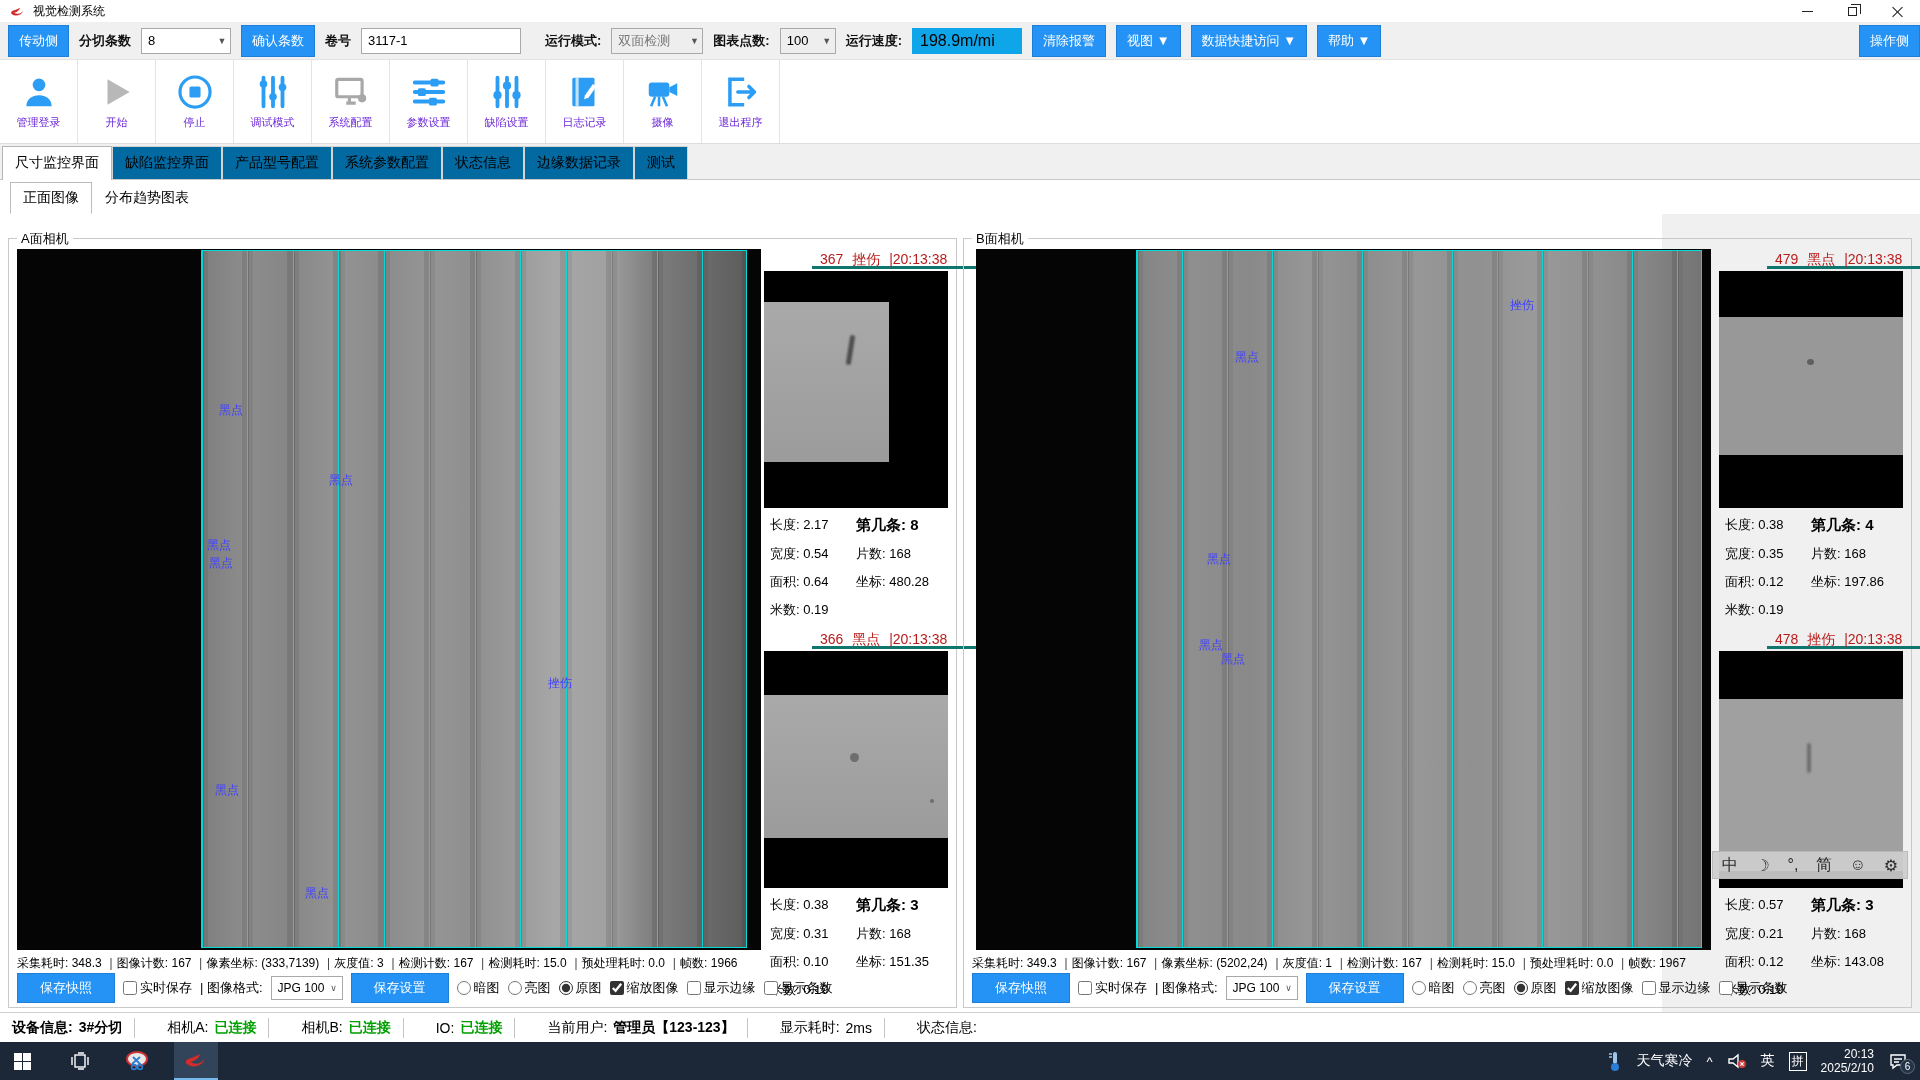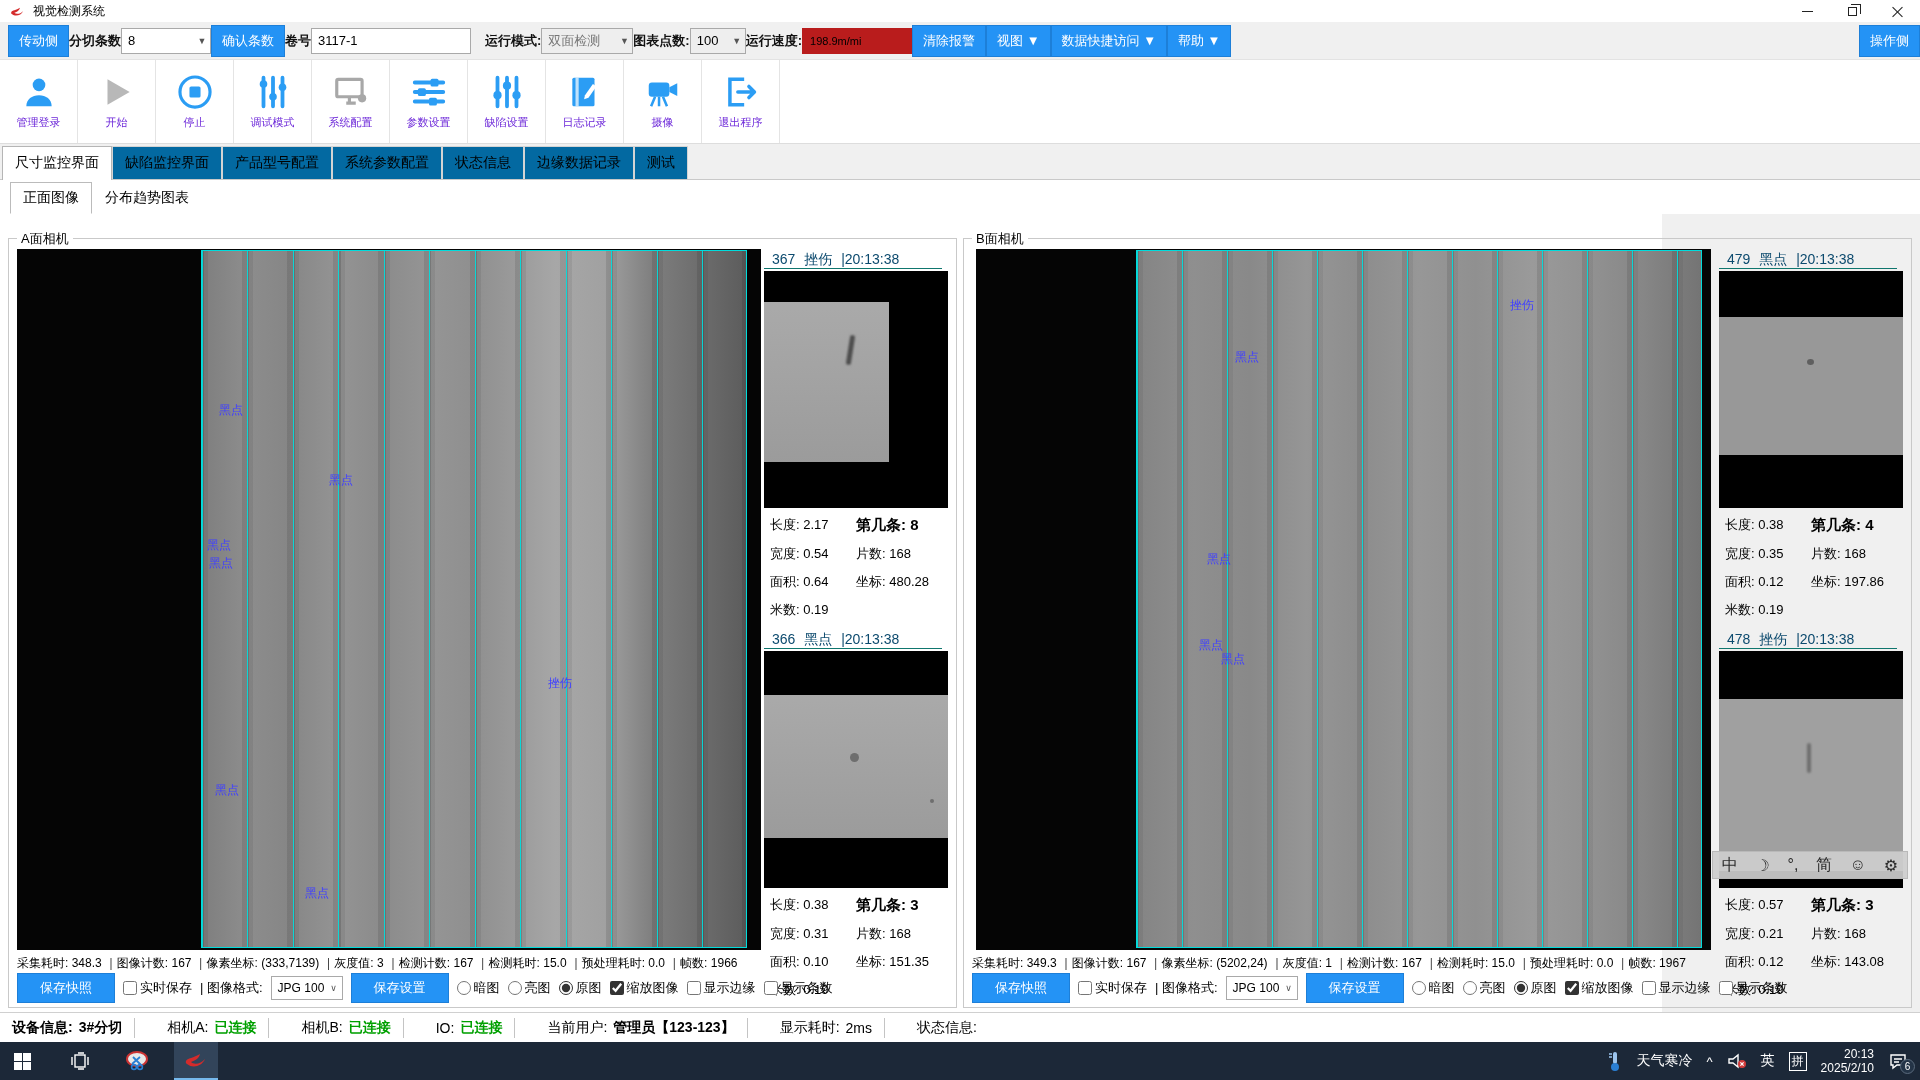--- a/index.html
+++ b/index.html
@@ -18,32 +18,32 @@
   .restore-glyph { position:relative; width:9px; height:9px; border:1px solid #222; background:#fff; }
   .restore-glyph::before { content:""; position:absolute; left:2px; top:-4px; width:9px; height:9px;
     border:1px solid #222; border-left:none; border-bottom:none; }
   .close-glyph { position:relative; width:11px; height:11px; }
   .close-glyph::before,.close-glyph::after { content:""; position:absolute; left:5px; top:-1px;
     width:1px; height:14px; background:#222; }
   .close-glyph::before { transform:rotate(45deg); } .close-glyph::after { transform:rotate(-45deg); }
 
   
   .toolbar { position:absolute; left:0; top:22px; width:1920px; height:38px; background:#f0f0f0;
-    display:flex; align-items:center; padding:0 0 0 8px; border-bottom:1px solid #e3e3e3; }
+    display:flex; align-items:center; gap:10px; padding:0 0 0 8px; border-bottom:1px solid #e3e3e3; }
   .blue-btn { background:#2493f5; color:#fff; border:1px solid #1d7fd8; font-size:13px;
     padding:6px 10px; cursor:pointer; font-family:inherit; white-space:nowrap; }
   .tb-label { font-size:13px; font-weight:bold; color:#111; white-space:nowrap; }
   .combo { background:#fff; border:1px solid #a9a9a9; height:26px; display:flex; align-items:center;
     font-size:13px; padding-left:6px; position:relative; }
   .combo .carrow { margin-left:auto; width:16px; text-align:center; color:#555; font-size:9px; }
   .combo.gray { background:#eee; } .combo .muted { color:#777; }
   .tb-input { border:1px solid #a9a9a9; background:#fff; height:26px; font-size:13px; padding:0 6px;
     font-family:inherit; }
-  .speed-box { background:#b91c1c; height:26px; min-width:110px; display:flex; align-items:center;
-    padding:0 8px; font-size:11px; }
+  .speed-box { background:#0ea5e9; height:26px; min-width:110px; display:flex; align-items:center;
+    padding:0 8px; font-size:16px; }
   .op-side { position:absolute; right:0; top:3px;margin-left:20px; }
 
   
   .actionbar { position:absolute; left:0; top:60px; width:1920px; height:84px; background:#fff;
     display:flex; align-items:stretch; border-bottom:1px solid #ddd; }
   .action { display:flex; flex-direction:column; align-items:center; justify-content:center;
     gap:4px; padding:0 14px; min-width:78px; border-right:1px solid #e4e4e4; cursor:pointer; }
   .action svg { width:38px; height:38px; }
   .action .alabel { font-size:11px; color:#6d28d9; white-space:nowrap; }
 
@@ -80,22 +80,22 @@
       repeating-linear-gradient(90deg, rgba(0,225,225,.9) 0 1px, rgba(0,0,0,0) 1px 45px),
       repeating-linear-gradient(90deg, rgba(0,0,0,.18) 0 2px, rgba(0,0,0,.06) 2px 6px,
         rgba(0,0,0,0) 6px 40px, rgba(0,0,0,.10) 40px 45px),
       linear-gradient(90deg,#848484 0%,#8f8f8f 10%,#898989 20%,#969696 30%,#8d8d8d 40%,
         #979797 50%,#909090 60%,#9a9a9a 70%,#929292 80%,#868686 90%,#747474 100%); }
   .marker { position:absolute; font-size:12px; color:#4040ff; white-space:nowrap; }
 
   
   .defectcol { position:absolute; top:10px; width:190px; height:738px; }
   .defect-block { position:absolute; left:0; width:190px; }
-  .defect-header { font-size:14px; color:#0c4a6e; padding-left:8px; height:18px;
-    border-bottom:1px solid #0f766e; width:178px; white-space:nowrap; }
+  .defect-header { font-size:14px; color:#b91c1c; padding-left:8px; height:18px;
+    border-bottom:3px solid #0f766e; width:178px; white-space:nowrap;margin-left:48px; }
   .defect-header span { margin-right:5px; }
   .defect-thumb { position:relative; width:184px; height:237px; background:#000; margin-top:2px;
     overflow:hidden; cursor:pointer; }
   .thumb-gray { position:absolute; background:#a5a5a5;
     background-image:linear-gradient(180deg, rgba(255,255,255,.05), rgba(0,0,0,.06)); }
   .scratch { position:absolute; background:#4e4e4e; filter:blur(1px); border-radius:2px; }
   .speck { position:absolute; border-radius:50%; background:#6e6e6e; filter:blur(.5px); }
   .defect-stats { display:grid; grid-template-columns:86px 1fr; margin-top:8px; padding-left:6px;
     row-gap:10px; font-size:13px; color:#000; }
   .defect-stats .big { font-size:15px; font-weight:bold; }

